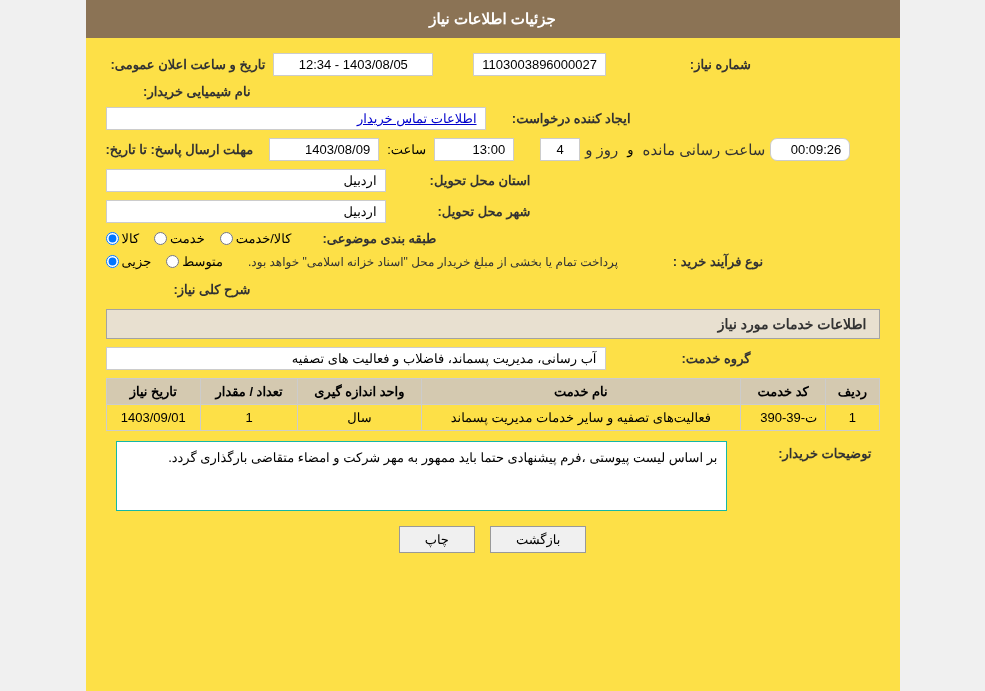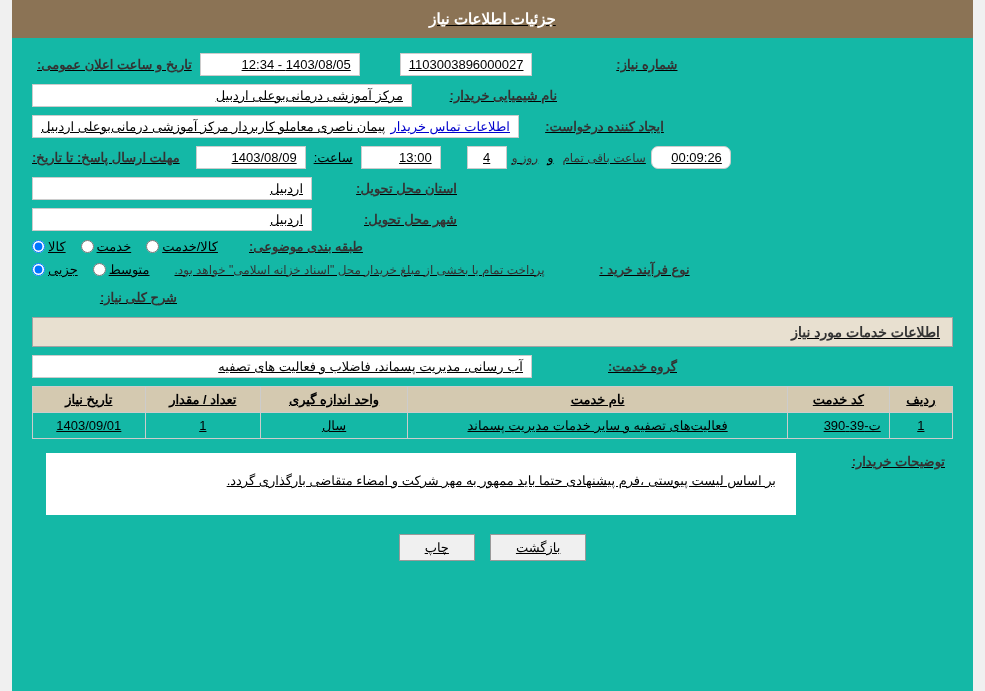--- a/index.html
+++ b/index.html
@@ -3,25 +3,24 @@
   <meta charset="utf-8">
   <style>
     * { box-sizing: border-box; margin: 0; padding: 0; }
     body {
       font-family: Tahoma, Arial, sans-serif;
       font-size: 13px;
       background: #f0f0f0;
       direction: rtl;
     }
     .page-wrapper {
-      width: 961px;
+      width: 814px;
       min-height: 691px;
-      background: #14b8a6;
+      background: #fde047;
       margin: 0 auto;
-      text-decoration: underline;
     }
     .header-bar {
       background: #8b7355;
       color: #fff;
       text-align: center;
       padding: 10px 15px;
       font-size: 15px;
       font-weight: bold;
     }
     .content-area {
@@ -106,23 +105,23 @@
       padding: 5px 8px;
       text-align: center;
     }
     .service-table th {
       background: #d4c9b0;
       font-weight: bold;
       margin-top: 12px;
     }
     .service-table td:nth-child(2) { text-align: right; }
     .note-box {
-      border: 4px solid #14b8a6;
+      border: 1px solid #14b8a6;
       background: #fff;
-      padding: 20px;
+      padding: 8px;
       min-height: 70px;
       text-align: right;
       width: 100%;
     }
     .note-row {
       display: flex;
       align-items: flex-start;
       margin-bottom: 8px;
       justify-content: flex-end;
     }
@@ -179,58 +178,56 @@
       display: flex;
       align-items: center;
       gap: 8px;
     }
     .deadline-parts span { white-space: nowrap; }
     .remaining-row {
       display: flex;
       align-items: center;
       gap: 5px;
     }
-    .remaining-label { font-size: 12px; color: #333; }
+    .remaining-label { font-size: 15px; color: #333; }
   </style>
 </head>
 <body>
 
 <div class="page-wrapper">
 
   <div class="header-bar">
     <span>جزئیات اطلاعات نیاز</span>
   </div>
 
   <div class="content-area">
 
     <div class="info-row">
       <span class="label">شماره نیاز:</span>
       <div class="value-box narrow">1103003896000027</div>
       <span style="width:40px;"></span>
-      <div class="value-box narrow" style="min-width:160px;">1403/08/05 - 12:34</div>
+      <div class="value-box narrow" style="min-width:160px;text-align:center;">1403/08/05 - 12:34</div>
       <span class="label" style="min-width:auto; margin-right:8px;">تاریخ و ساعت اعلان عمومی:</span>
     </div>
 
     <div class="info-row">
       <span class="label">نام شیمیایی خریدار:</span>
-      <div class="value-box wide">مرکز آموزشی درمانی‌بوعلی اردبیل</div>
     </div>
 
     <div class="info-row">
       <span class="label">ایجاد کننده درخواست:</span>
       <div class="value-box wide" style="display:flex; align-items:center; justify-content:space-between;">
         <span class="link-text">اطلاعات تماس خریدار</span>
-        <span>پیمان ناصری معاملو کاربردار مرکز آموزشی درمانی‌بوعلی اردبیل</span>
       </div>
     </div>
 
     <div class="deadline-row">
       <div class="remaining-row">
         <div class="value-box narrow" style="min-width:80px;border-radius:7px;">00:09:26</div>
-        <span class="remaining-label">ساعت باقی تمام</span>
+        <span class="remaining-label">ساعت رسانی مانده</span>
         <span style="margin:0 4px;">و</span>
         <span class="remaining-label">روز و</span>
         <div class="value-box" style="min-width:40px; text-align:center;">4</div>
       </div>
       <span style="margin:0 8px;"></span>
       <div class="deadline-parts">
         <div class="value-box narrow" style="min-width:80px;">13:00</div>
         <span>ساعت:</span>
         <div class="value-box narrow" style="min-width:110px;">1403/08/09</div>
         <span class="deadline-label">مهلت ارسال پاسخ: تا تاریخ:</span>

